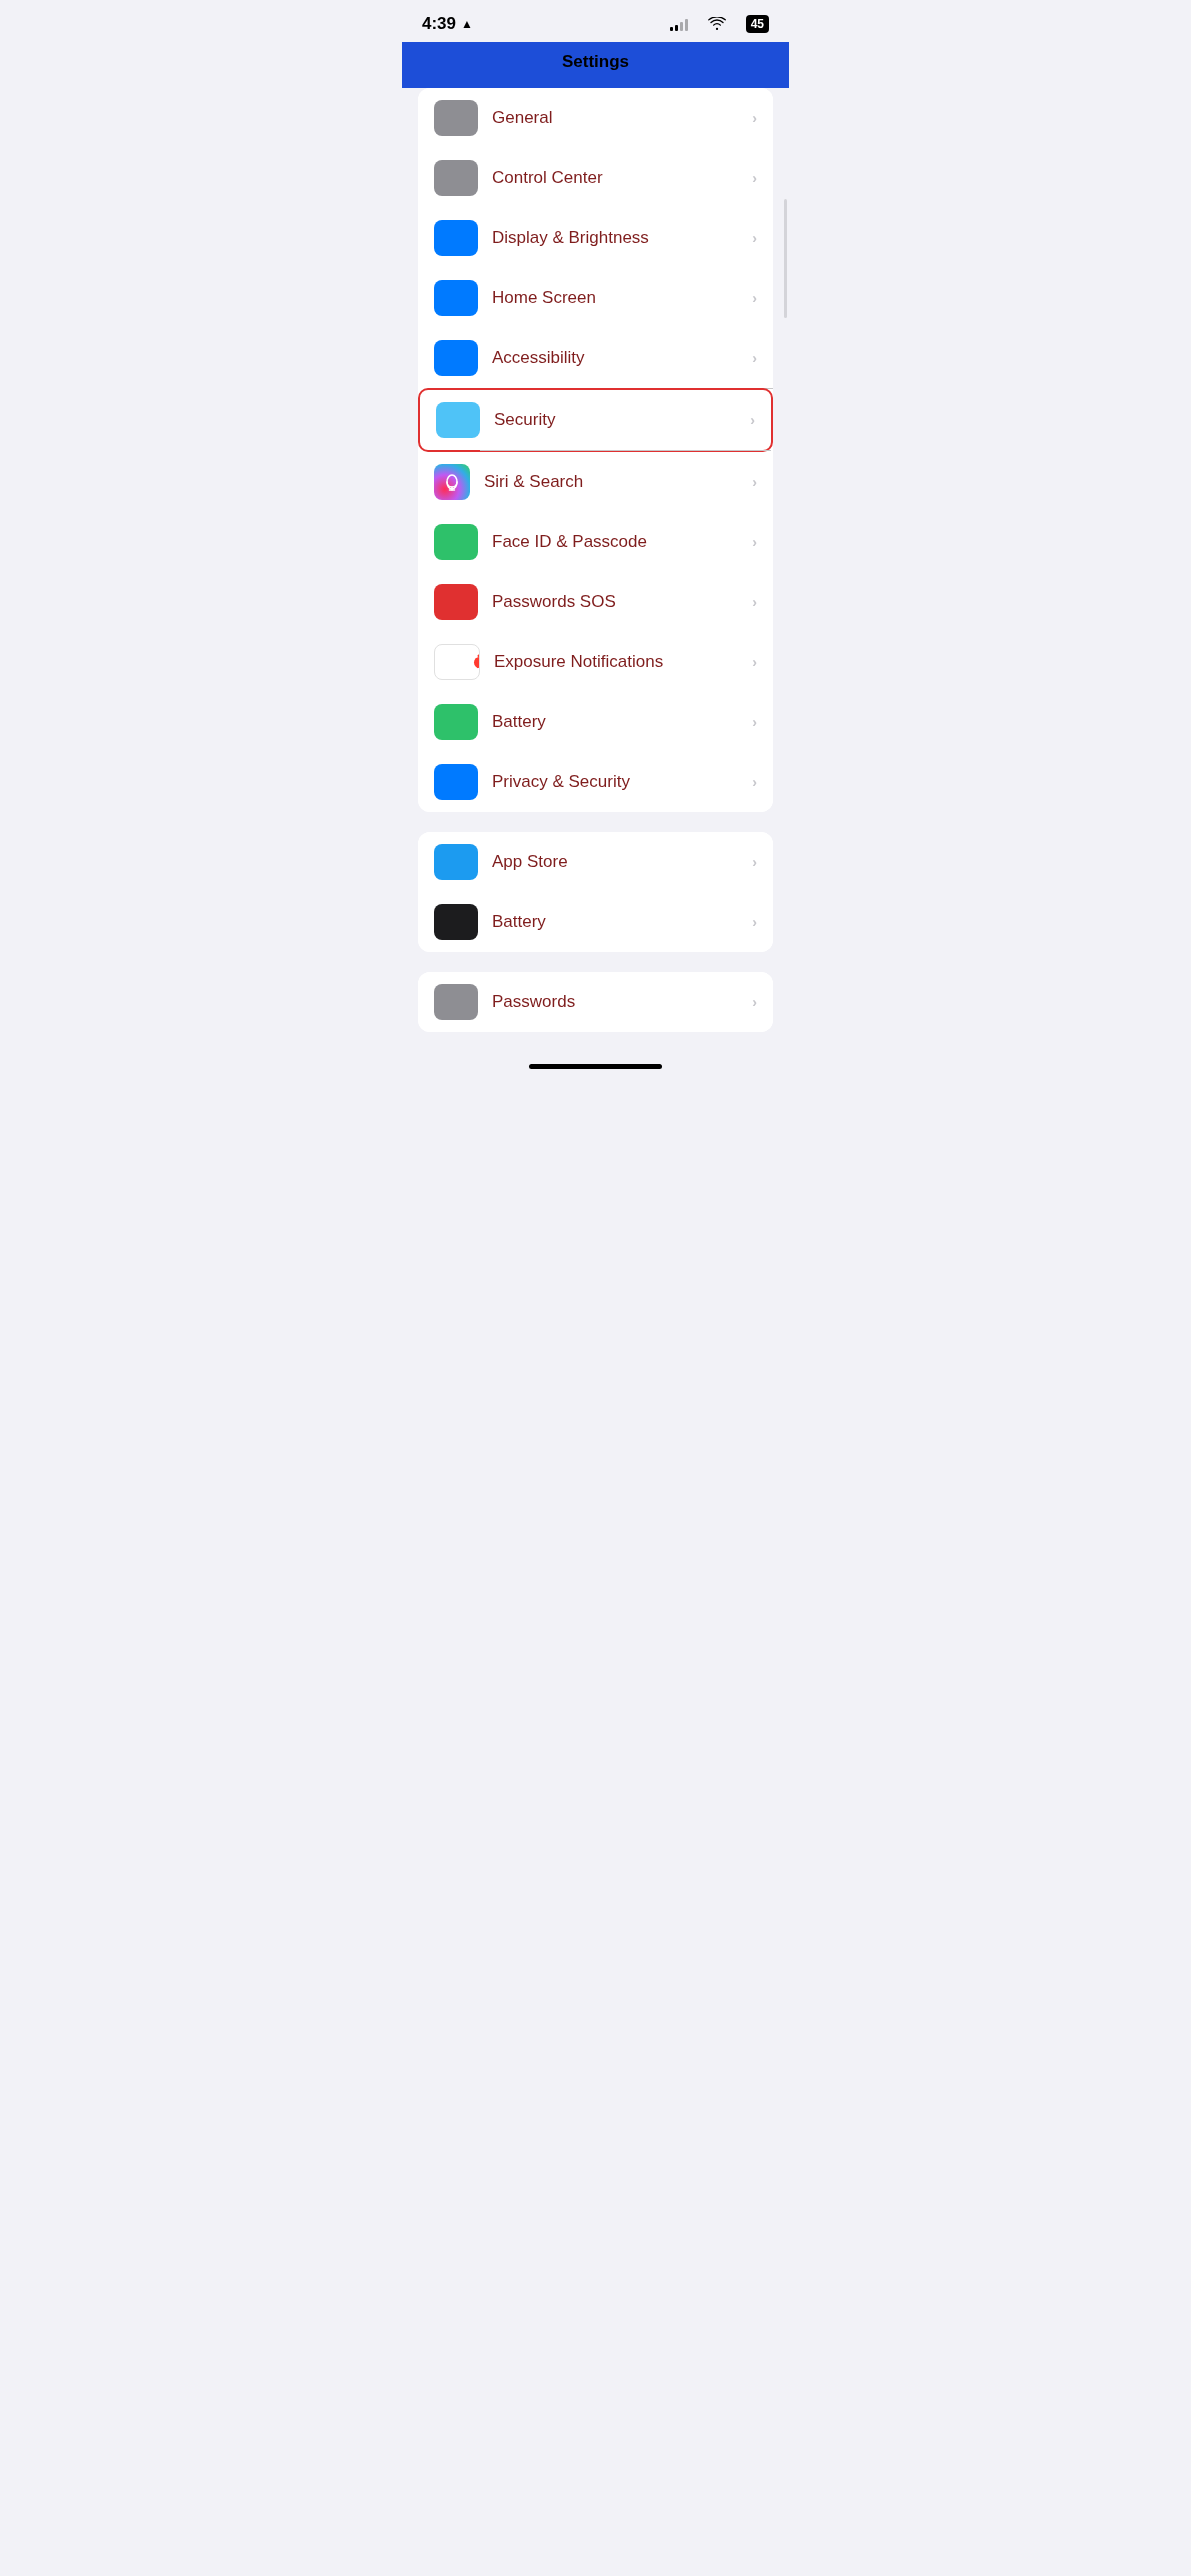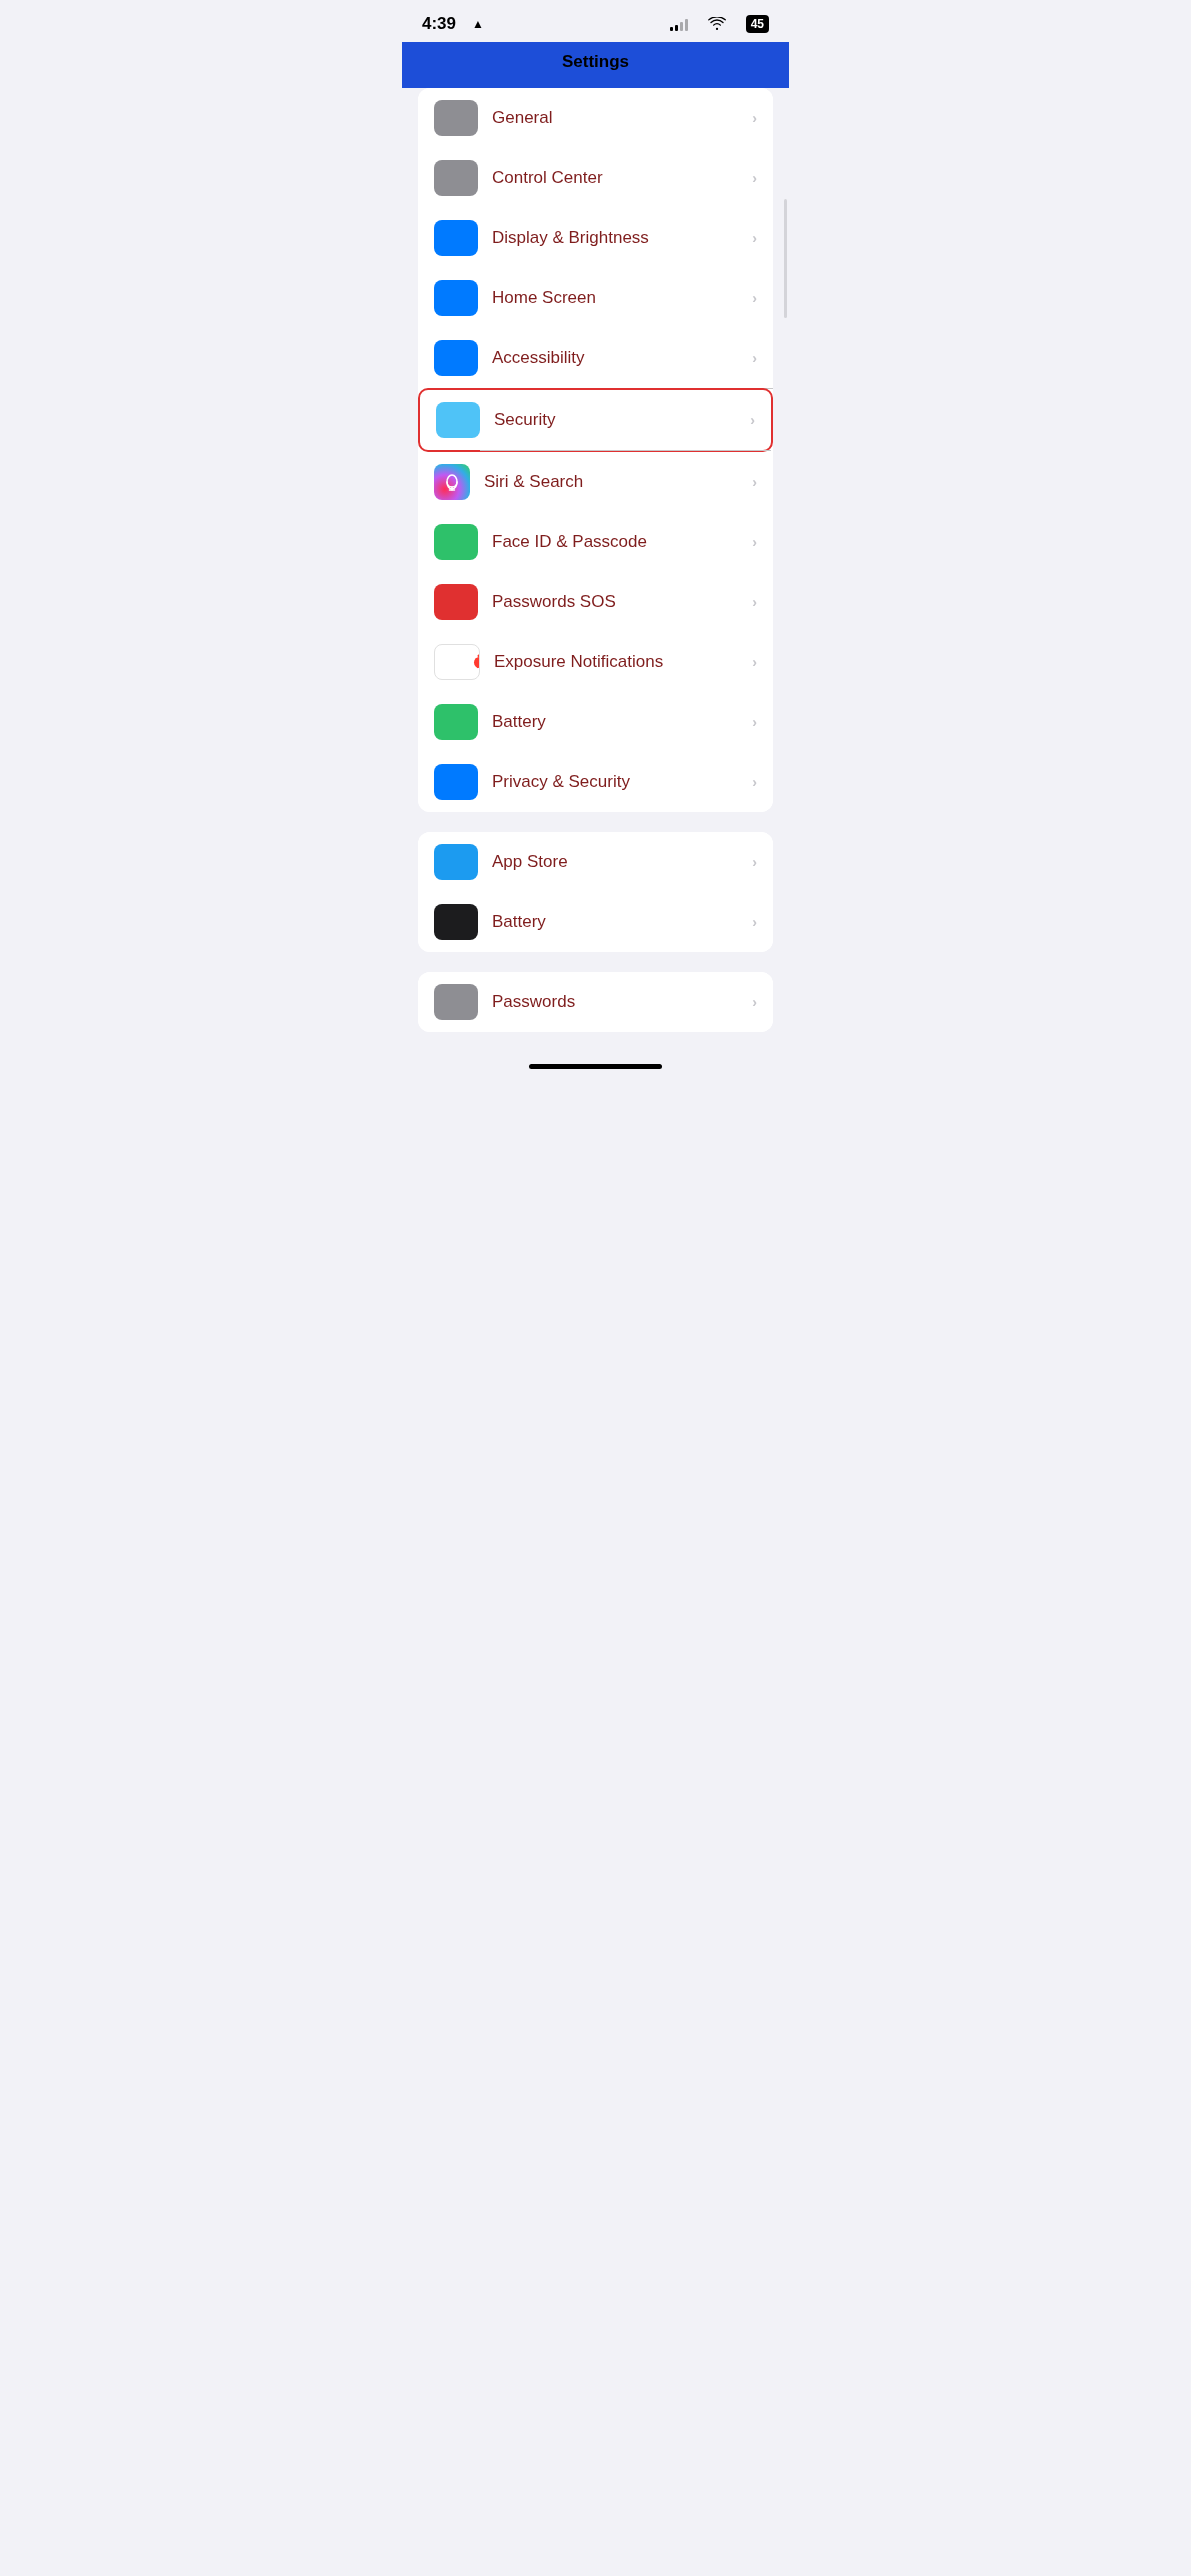--- a/index.html
+++ b/index.html
@@ -23,21 +23,21 @@
       padding: 14px 20px 8px 20px;
       background: #f2f2f7;
     }
 
     .status-time {
       font-size: 17px;
       font-weight: 600;
       color: #000;
       display: flex;
       align-items: center;
-      gap: 16px;
+      gap: 5px;
     }
 
     .status-icons {
       display: flex;
       align-items: center;
       gap: 20px;
     }
 
     .signal-bars {
       display: flex;

